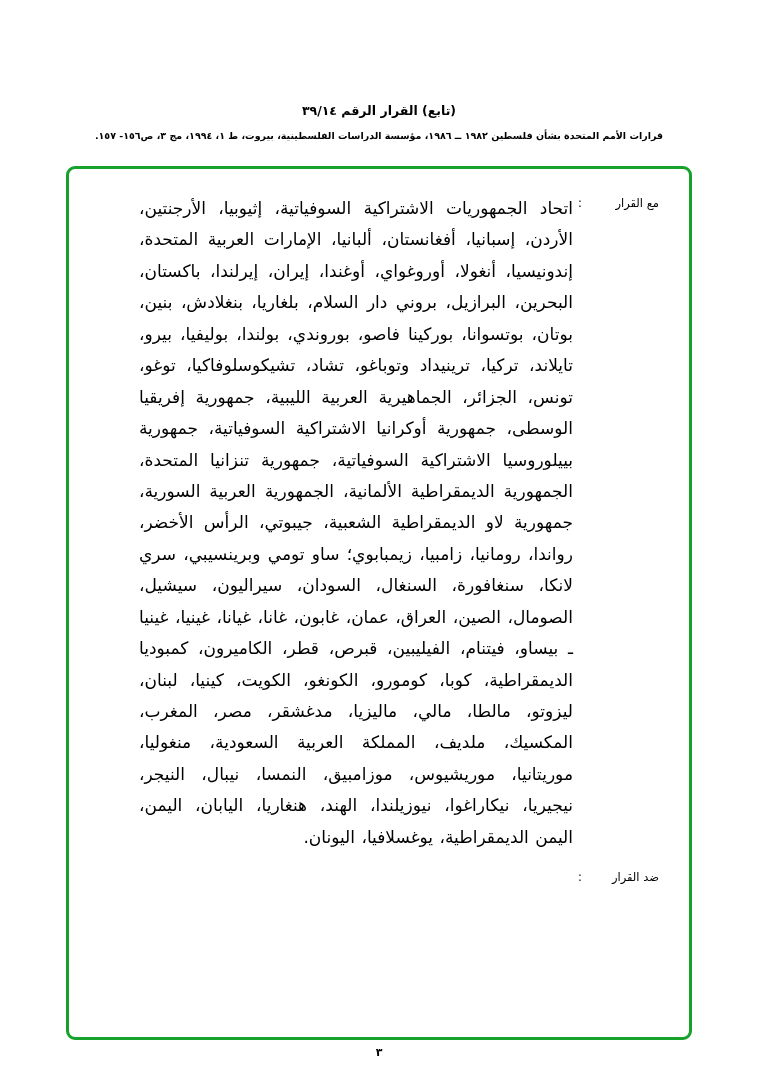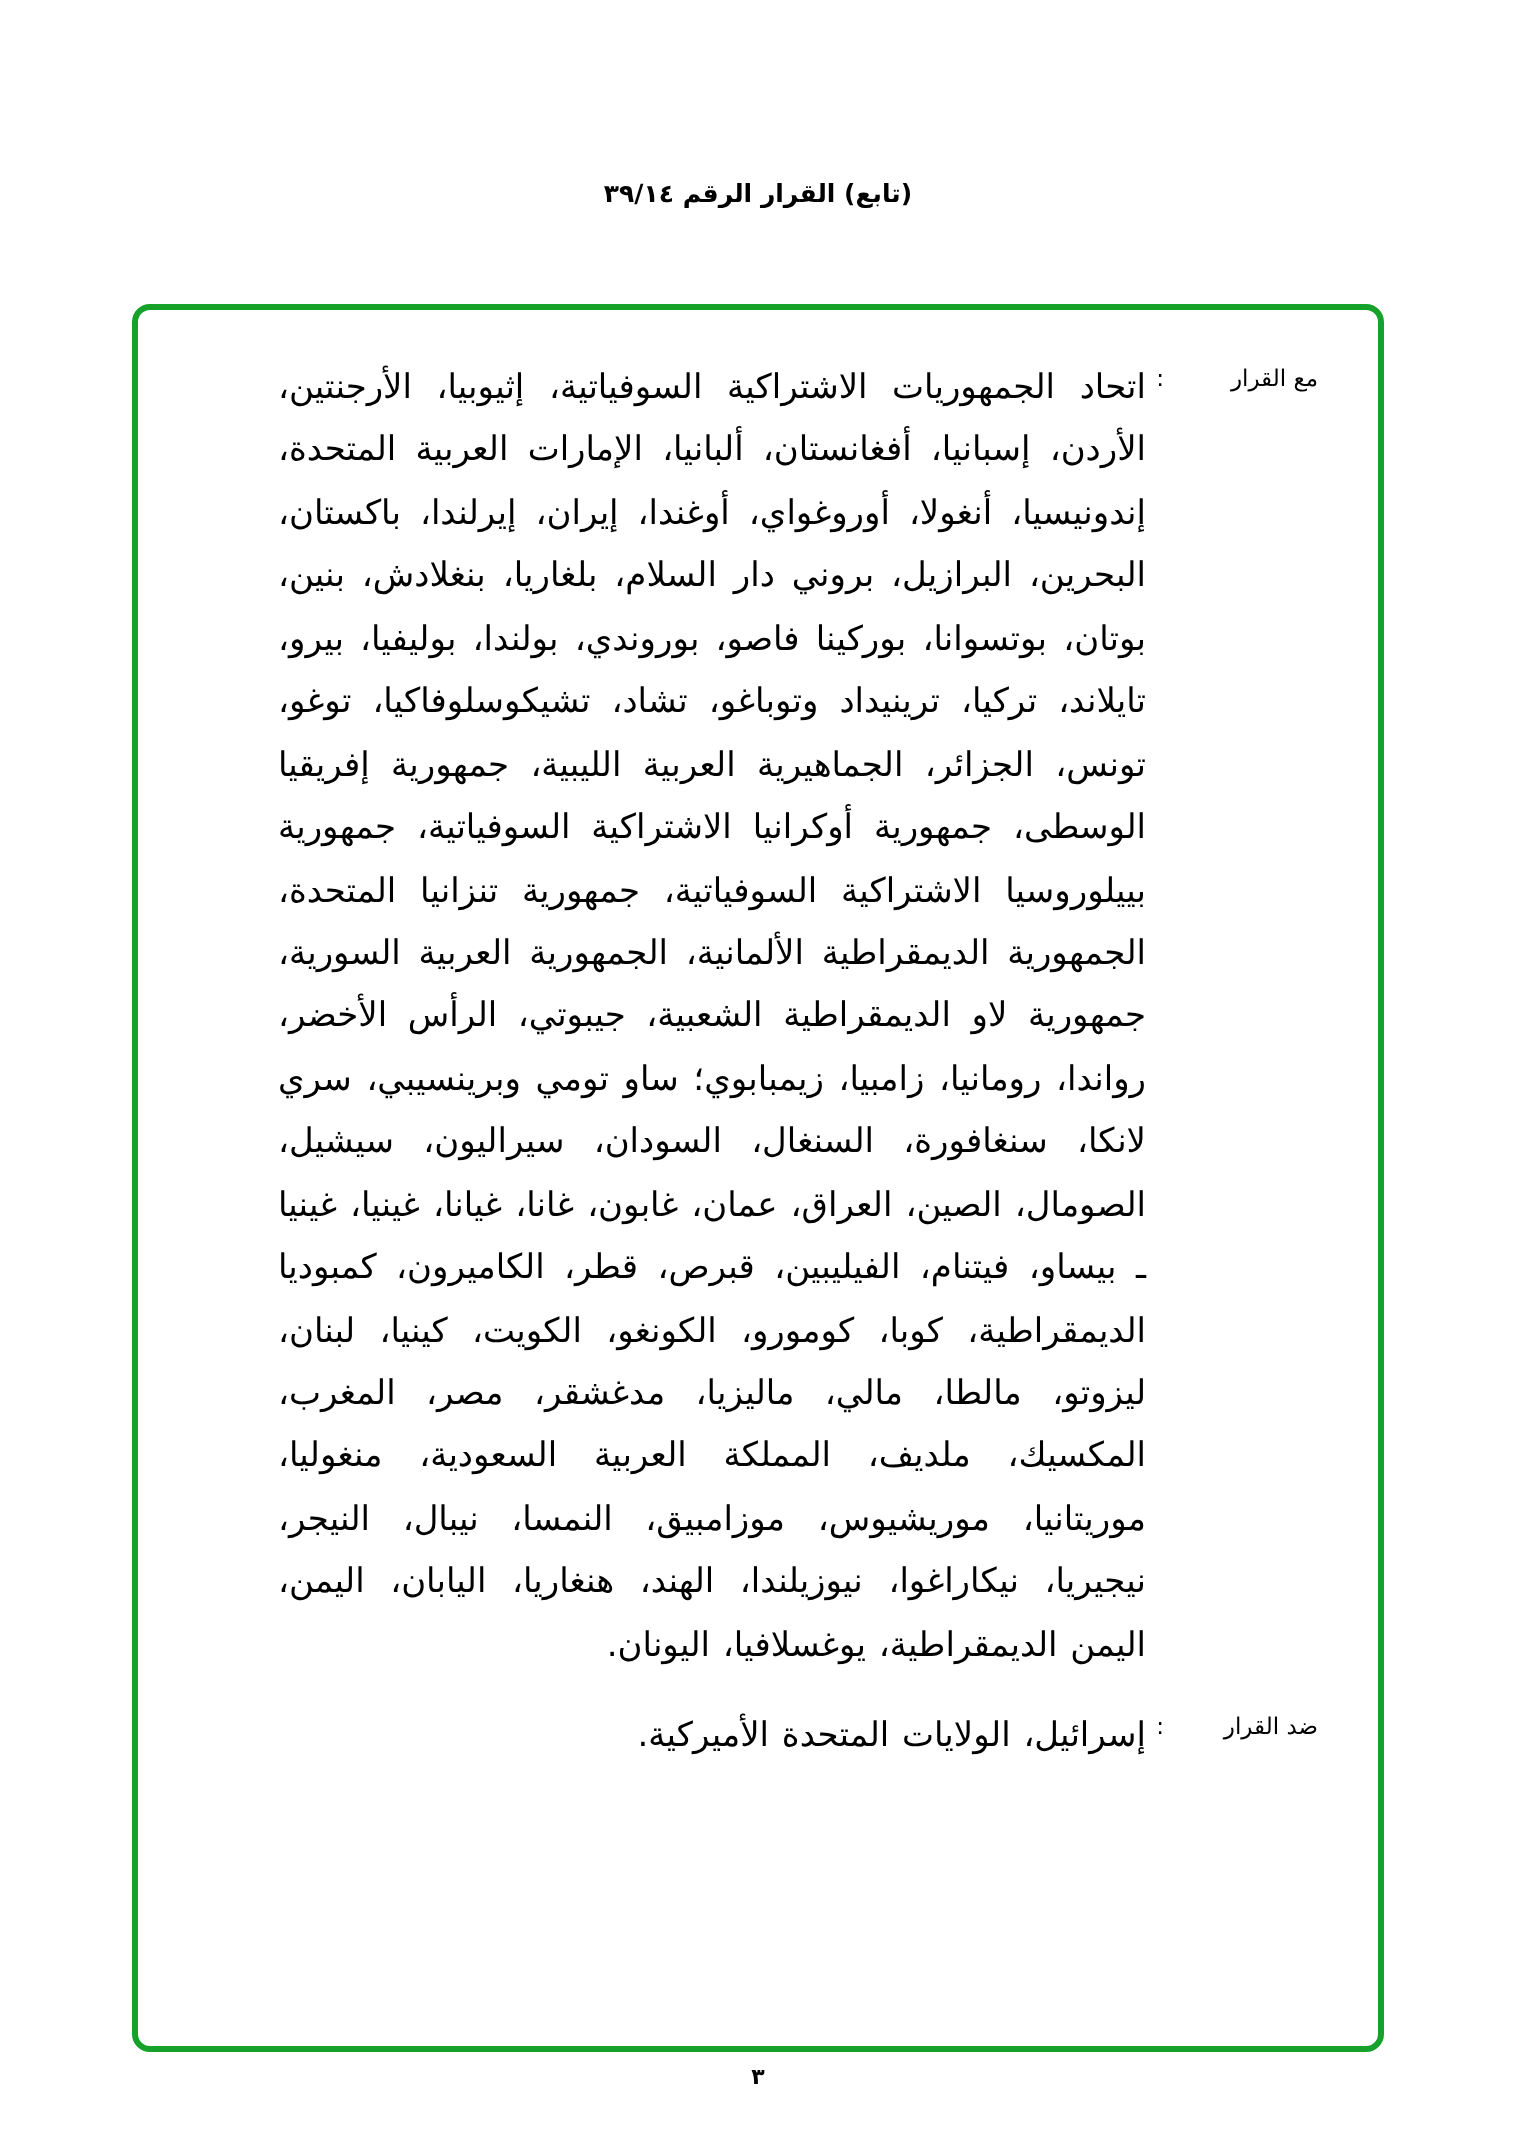--- a/index.html
+++ b/index.html
@@ -12,20 +12,21 @@
     height: 1078px;
     position: relative;
     font-family: "DejaVu Sans", "Liberation Sans", sans-serif;
     color: #000000;
     overflow: hidden;
   }
   .page {
     position: absolute;
     inset: 0;
     padding: 16px;
+    margin-top: 14px;
   }
   .doc-header {
     margin-top: 72px;
     text-align: center;
   }
   .doc-title {
     font-size: 12.5px;
     font-weight: bold;
     letter-spacing: 0.2px;
     line-height: 1.4;
@@ -98,35 +99,35 @@
     font-weight: bold;
   }
 </style>
 </head>
 <body>
 
 <div class="page">
 
   <div class="doc-header">
     <div class="doc-title">(تابع) القرار الرقم ٣٩/١٤</div>
+    <div class="doc-source">قرارات الأمم المتحدة بشأن فلسطين ١٩٨٢ ــ ١٩٨٦، مؤسسة الدراسات الفلسطينية، بيروت، ط ١، ١٩٩٤، مج ٣، ص١٥٦- ١٥٧.</div>
   </div>
 
   <div class="frame" style="border-color: rgb(22, 162, 42);">
     <div class="content">
 
       <div class="entry">
         <div class="entry-label">مع القرار</div>
         <div class="entry-colon">:</div>
         <div class="entry-body">اتحاد الجمهوريات الاشتراكية السوفياتية، إثيوبيا، الأرجنتين، الأردن، إسبانيا، أفغانستان، ألبانيا، الإمارات العربية المتحدة، إندونيسيا، أنغولا، أوروغواي، أوغندا، إيران، إيرلندا، باكستان، البحرين، البرازيل، بروني دار السلام، بلغاريا، بنغلادش، بنين، بوتان، بوتسوانا، بوركينا فاصو، بوروندي، بولندا، بوليفيا، بيرو، تايلاند، تركيا، ترينيداد وتوباغو، تشاد، تشيكوسلوفاكيا، توغو، تونس، الجزائر، الجماهيرية العربية الليبية، جمهورية إفريقيا الوسطى، جمهورية أوكرانيا الاشتراكية السوفياتية، جمهورية بييلوروسيا الاشتراكية السوفياتية، جمهورية تنزانيا المتحدة، الجمهورية الديمقراطية الألمانية، الجمهورية العربية السورية، جمهورية لاو الديمقراطية الشعبية، جيبوتي، الرأس الأخضر، رواندا، رومانيا، زامبيا، زيمبابوي؛ ساو تومي وبرينسيبي، سري لانكا، سنغافورة، السنغال، السودان، سيراليون، سيشيل، الصومال، الصين، العراق، عمان، غابون، غانا، غيانا، غينيا، غينيا ـ بيساو، فيتنام، الفيليبين، قبرص، قطر، الكاميرون، كمبوديا الديمقراطية، كوبا، كومورو، الكونغو، الكويت، كينيا، لبنان، ليزوتو، مالطا، مالي، ماليزيا، مدغشقر، مصر، المغرب، المكسيك، ملديف، المملكة العربية السعودية، منغوليا، موريتانيا، موريشيوس، موزامبيق، النمسا، نيبال، النيجر، نيجيريا، نيكاراغوا، نيوزيلندا، الهند، هنغاريا، اليابان، اليمن، اليمن الديمقراطية، يوغسلافيا، اليونان.</div>
       </div>
 
       <div class="entry">
         <div class="entry-label">ضد القرار</div>
         <div class="entry-colon">:</div>
-        <div class="entry-body short">إسرائيل، الولايات المتحدة الأميركية.</div>
       </div>
 
     </div>
   </div>
 
   <div class="page-number">٣</div>
 
 </div>
 
 </body></html>

